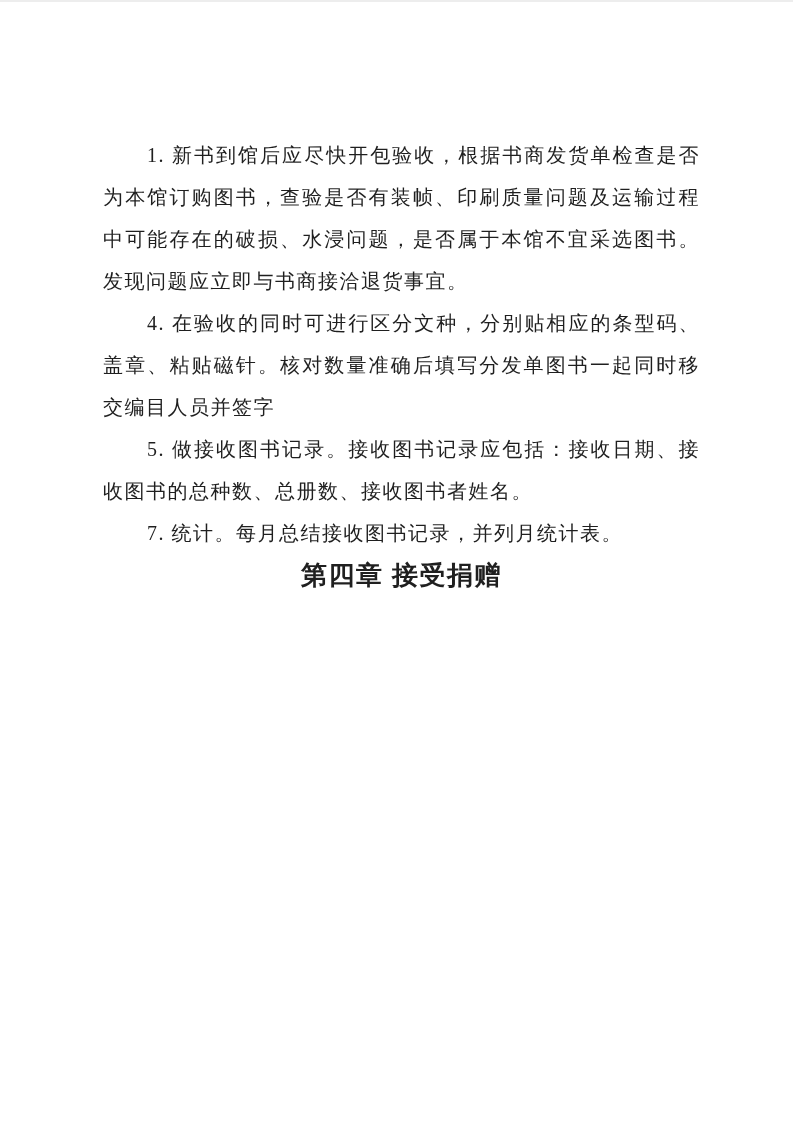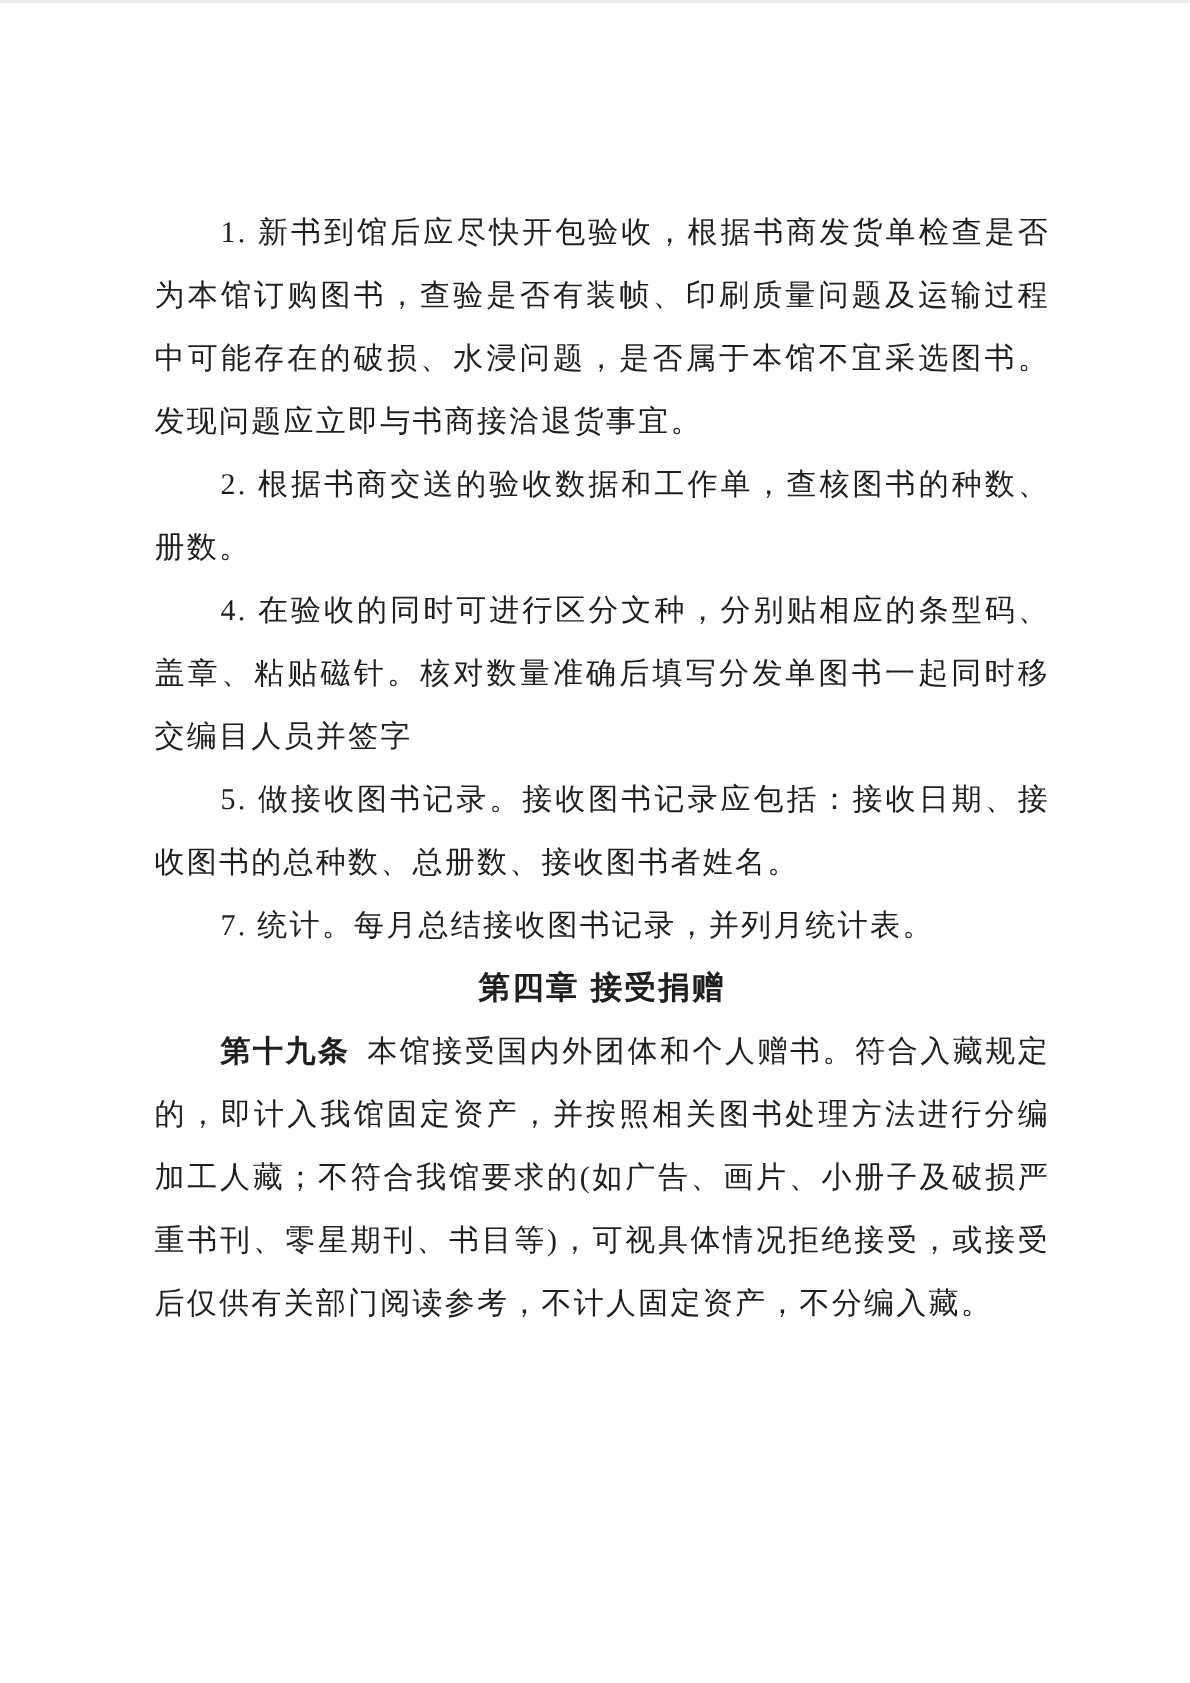--- a/index.html
+++ b/index.html
@@ -28,21 +28,21 @@
     margin: 0;
     font-size: 20px;
     line-height: 42px;
     letter-spacing: 1.5px;
     text-align: justify;
     text-indent: 44px;
     word-break: break-all;
   }
   .chapter-heading {
     margin: 0;
-    font-size: 21px;
+    font-size: 26px;
     line-height: 42px;
     font-weight: bold;
     letter-spacing: 1.5px;
     text-align: center;
     text-indent: 0;
     font-family: "Liberation Sans", "DejaVu Sans", sans-serif;
   }
   .article-number {
     font-weight: bold;
     font-family: "Liberation Sans", "DejaVu Sans", sans-serif;
@@ -50,29 +50,25 @@
   }
 </style>
 </head>
 <body>
 
 <div class="page">
   <div class="content">
 
     <p class="body-para">1. 新书到馆后应尽快开包验收，根据书商发货单检查是否为本馆订购图书，查验是否有装帧、印刷质量问题及运输过程中可能存在的破损、水浸问题，是否属于本馆不宜采选图书。发现问题应立即与书商接洽退货事宜。</p>
 
-    <p class="body-para">2. 根据书商交送的验收数据和工作单，查核图书的种数、册数。</p>
 
 
     <p class="body-para">4. 在验收的同时可进行区分文种，分别贴相应的条型码、盖章、粘贴磁针。核对数量准确后填写分发单图书一起同时移交编目人员并签字</p>
 
     <p class="body-para">5. 做接收图书记录。接收图书记录应包括：接收日期、接收图书的总种数、总册数、接收图书者姓名。</p>
 
     <p class="body-para">7. 统计。每月总结接收图书记录，并列月统计表。</p>
 
     <h2 class="chapter-heading">第四章 接受捐赠</h2>
 
-    <p class="body-para">
-      <span class="article-number">第十九条</span><span>本馆接受国内外团体和个人赠书。符合入藏规定的，即计入我馆固定资产，并按照相关图书处理方法进行分编加工人藏；不符合我馆要求的(如广告、画片、小册子及破损严重书刊、零星期刊、书目等)，可视具体情况拒绝接受，或接受后仅供有关部门阅读参考，不计人固定资产，不分编入藏。</span>
-    </p>
 
   </div>
 </div>
 
 </body></html>

